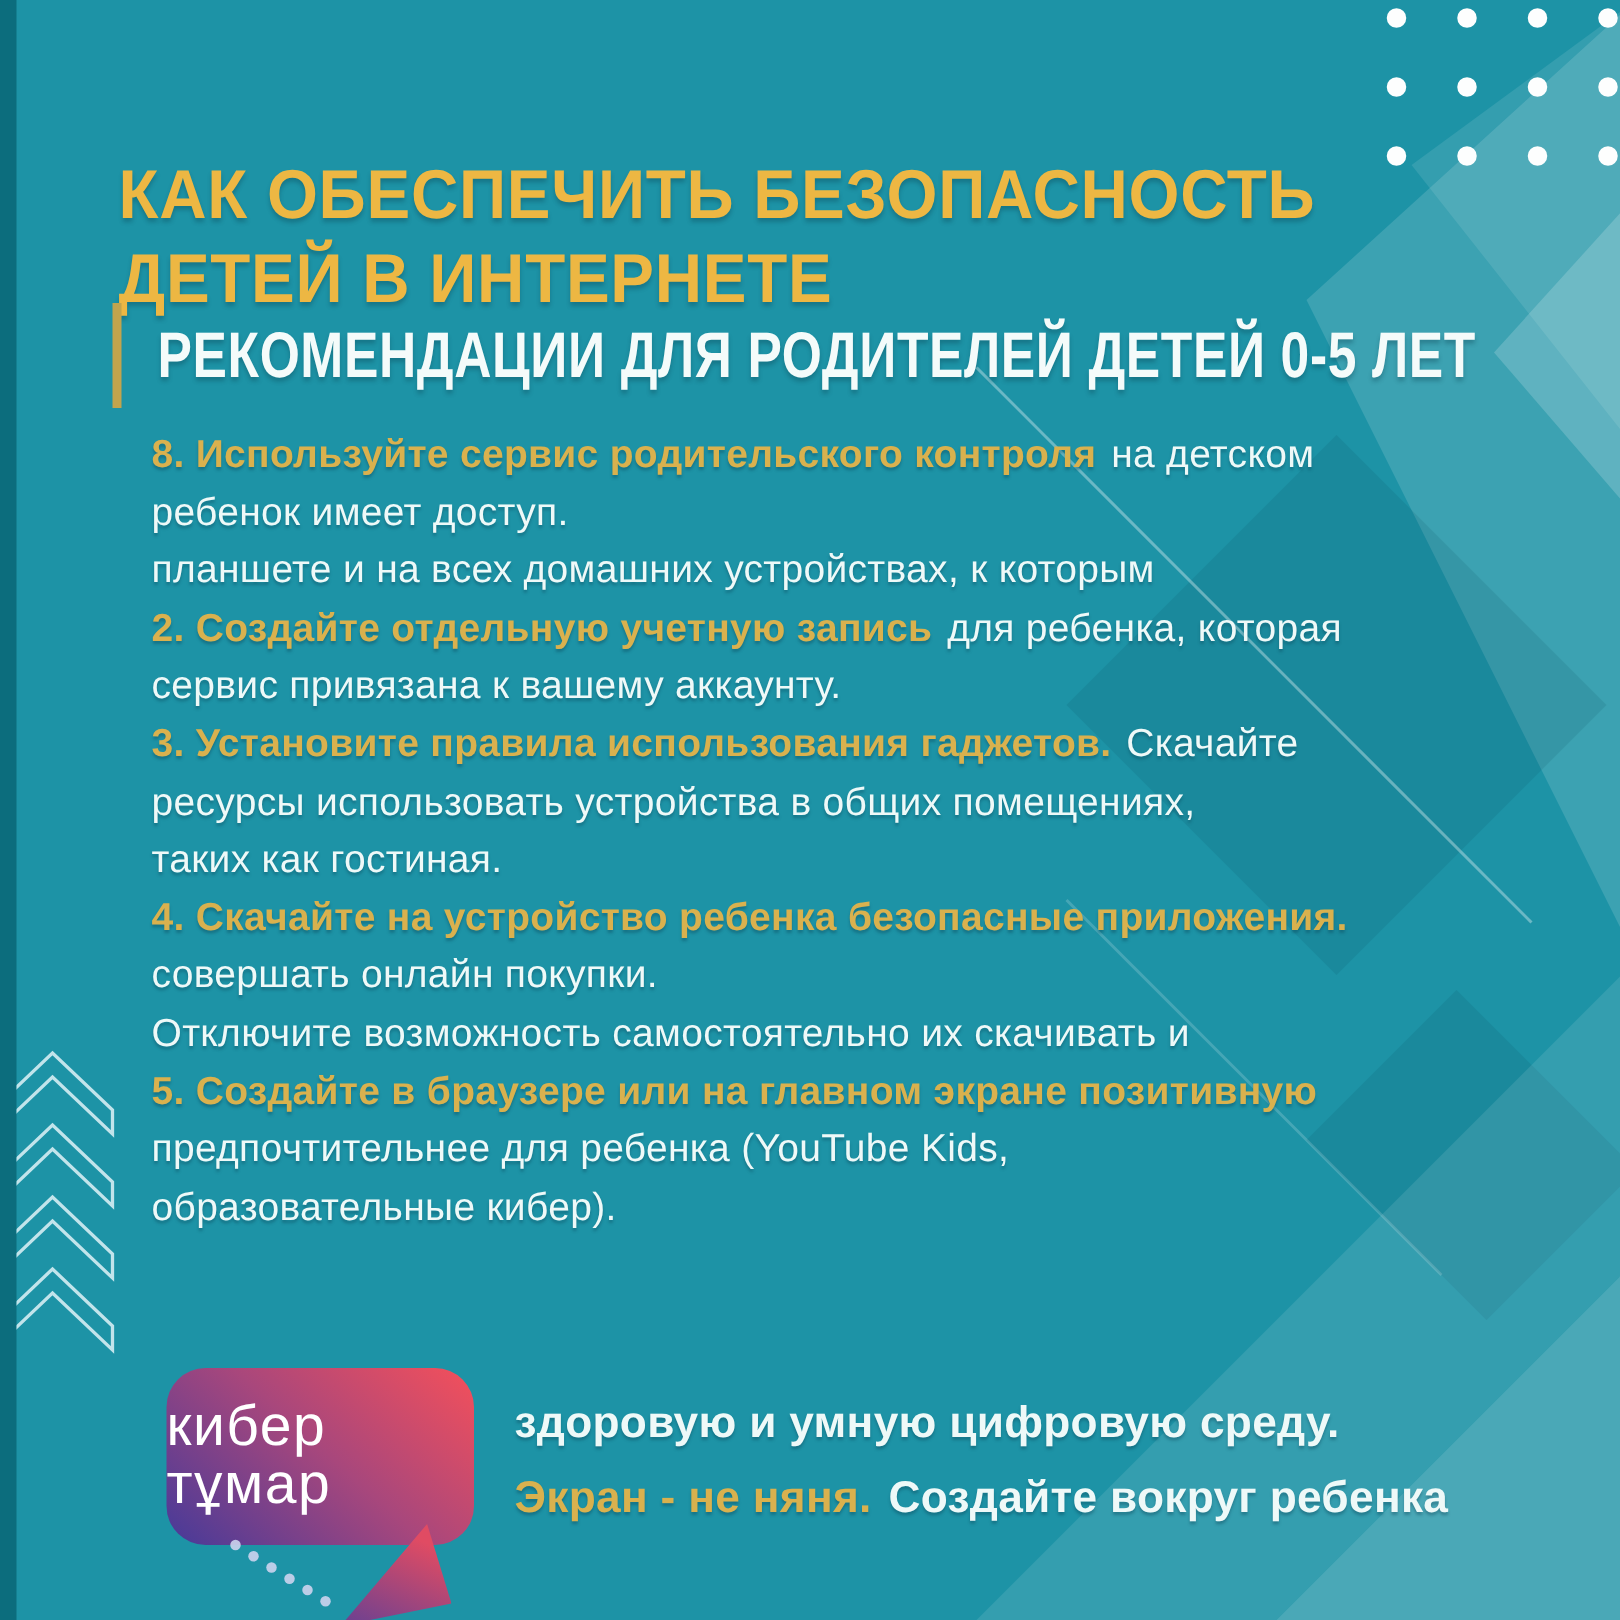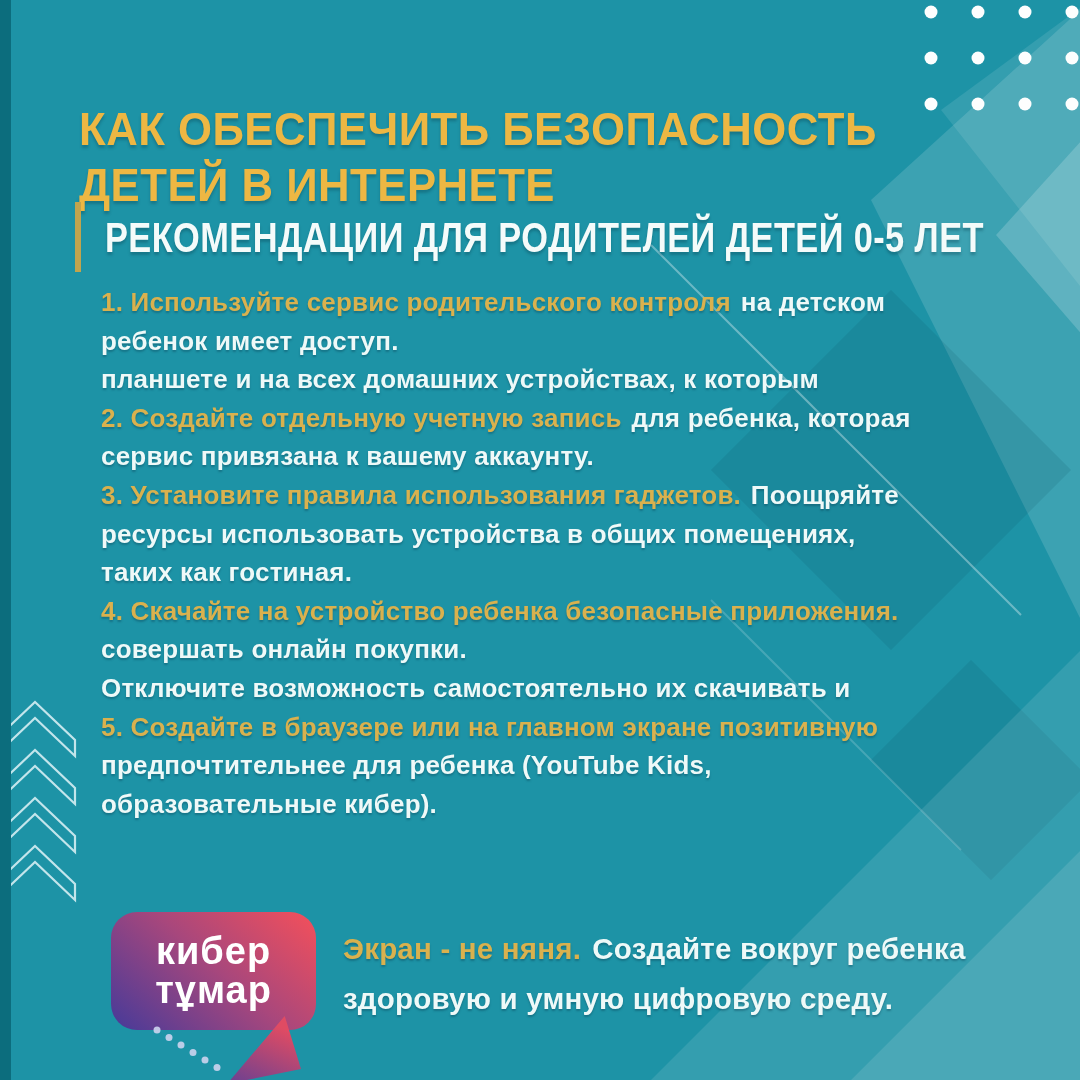--- a/index.html
+++ b/index.html
@@ -37,35 +37,35 @@
     text-shadow:0 3px 3px rgba(8,58,76,.32);
   }
 
   .rec-list{
     position:absolute;left:90px;top:283px;width:900px;
     font-size:26px;line-height:38.6px;letter-spacing:.2px;
   }
   .rec-line{min-height:38.6px;}
   .seg-gold{color:var(--c-gold);font-weight:700;text-shadow:0 2px 2px rgba(8,58,76,.35);}
   .seg-gold.pad{margin-right:.38em;}
-  .seg-white{color:var(--c-white);font-weight:700;text-shadow:0 2px 2px rgba(8,58,76,.35);}
+  .seg-white{color:var(--c-white);font-weight:400;text-shadow:0 2px 2px rgba(8,58,76,.35);}
 
   .logo{position:absolute;left:100px;top:912px;width:230px;height:165px;}
   .bubble{
     position:absolute;left:0;top:0;width:205px;height:118px;border-radius:26px;
     background:linear-gradient(222deg,var(--c-lg1) 4%,#a8477c 48%,var(--c-lg2) 96%);
   }
   .bubble::before{
     content:"";position:absolute;left:9px;top:9px;width:100%;height:100%;
     border-radius:26px;background:#3c2e7c;z-index:-1;
   }
   .bubble-text{
     position:absolute;left:0;top:0;width:205px;height:118px;
-    display:flex;flex-direction:column;align-items:center;justify-content:center;
-    color:#fff;font-weight:700;font-size:38px;line-height:1.02;letter-spacing:1px;
+    display:flex;flex-direction:column;align-items:flex-start;justify-content:center;
+    color:#fff;font-weight:400;font-size:38px;line-height:1.02;letter-spacing:1px;
   }
   .tail{
     position:absolute;left:116px;top:104px;width:74px;height:68px;
     background:linear-gradient(205deg,#e04b63 20%,#6e4190 95%);
     clip-path:polygon(78% 0,100% 78%,0 100%);
   }
   .logo-dots{position:absolute;left:40px;top:108px;}
 
   .slogan{
     position:absolute;left:332px;top:924px;width:690px;
@@ -118,30 +118,30 @@
 
   <h1 class="title">КАК ОБЕСПЕЧИТЬ БЕЗОПАСНОСТЬ ДЕТЕЙ В ИНТЕРНЕТЕ</h1>
 
   <div class="section">
     <div class="accent-bar"></div>
     <div class="section-heading">РЕКОМЕНДАЦИИ ДЛЯ РОДИТЕЛЕЙ ДЕТЕЙ 0-5 ЛЕТ</div>
   </div>
 
   <div class="rec-list" id="rec-list">
       <div class="rec-item">
-        <div class="rec-line"><span class="seg-gold pad">1. Используйте сервис родительского контроля</span><span class="seg-white">на детском</span></div>
+        <div class="rec-line"><span class="seg-gold pad">8. Используйте сервис родительского контроля</span><span class="seg-white">на детском</span></div>
         <div class="rec-line"><span class="seg-white">ребенок имеет доступ.</span></div>
         <div class="rec-line"><span class="seg-white">планшете и на всех домашних устройствах, к которым</span></div>
       </div>
       <div class="rec-item">
         <div class="rec-line"><span class="seg-gold pad">2. Создайте отдельную учетную запись</span><span class="seg-white">для ребенка, которая</span></div>
         <div class="rec-line"><span class="seg-white">сервис привязана к вашему аккаунту.</span></div>
       </div>
       <div class="rec-item">
-        <div class="rec-line"><span class="seg-gold pad">3. Установите правила использования гаджетов.</span><span class="seg-white">Поощряйте</span></div>
+        <div class="rec-line"><span class="seg-gold pad">3. Установите правила использования гаджетов.</span><span class="seg-white">Скачайте</span></div>
         <div class="rec-line"><span class="seg-white">ресурсы использовать устройства в общих помещениях,</span></div>
         <div class="rec-line"><span class="seg-white">таких как гостиная.</span></div>
       </div>
       <div class="rec-item">
         <div class="rec-line"><span class="seg-gold pad">4. Скачайте на устройство ребенка безопасные приложения.</span></div>
         <div class="rec-line"><span class="seg-white">совершать онлайн покупки.</span></div>
         <div class="rec-line"><span class="seg-white">Отключите возможность самостоятельно их скачивать и</span></div>
       </div>
       <div class="rec-item">
         <div class="rec-line"><span class="seg-gold pad">5. Создайте в браузере или на главном экране позитивную</span></div>
@@ -163,17 +163,17 @@
         <circle cx="18" cy="17.5" r="3.5"></circle>
         <circle cx="30" cy="25" r="3.5"></circle>
         <circle cx="42" cy="32.5" r="3.5"></circle>
         <circle cx="54" cy="40" r="3.5"></circle>
         <circle cx="66" cy="47.5" r="3.5"></circle>
       </g>
     </svg>
   </div>
 
   <div class="slogan" id="slogan">
+      <div class="rec-line"><span class="seg-white">здоровую и умную цифровую среду.</span></div>
       <div class="rec-line"><span class="seg-gold pad">Экран - не няня.</span><span class="seg-white">Создайте вокруг ребенка</span></div>
-      <div class="rec-line"><span class="seg-white">здоровую и умную цифровую среду.</span></div>
     </div>
 
 </div>
 
 </body></html>

